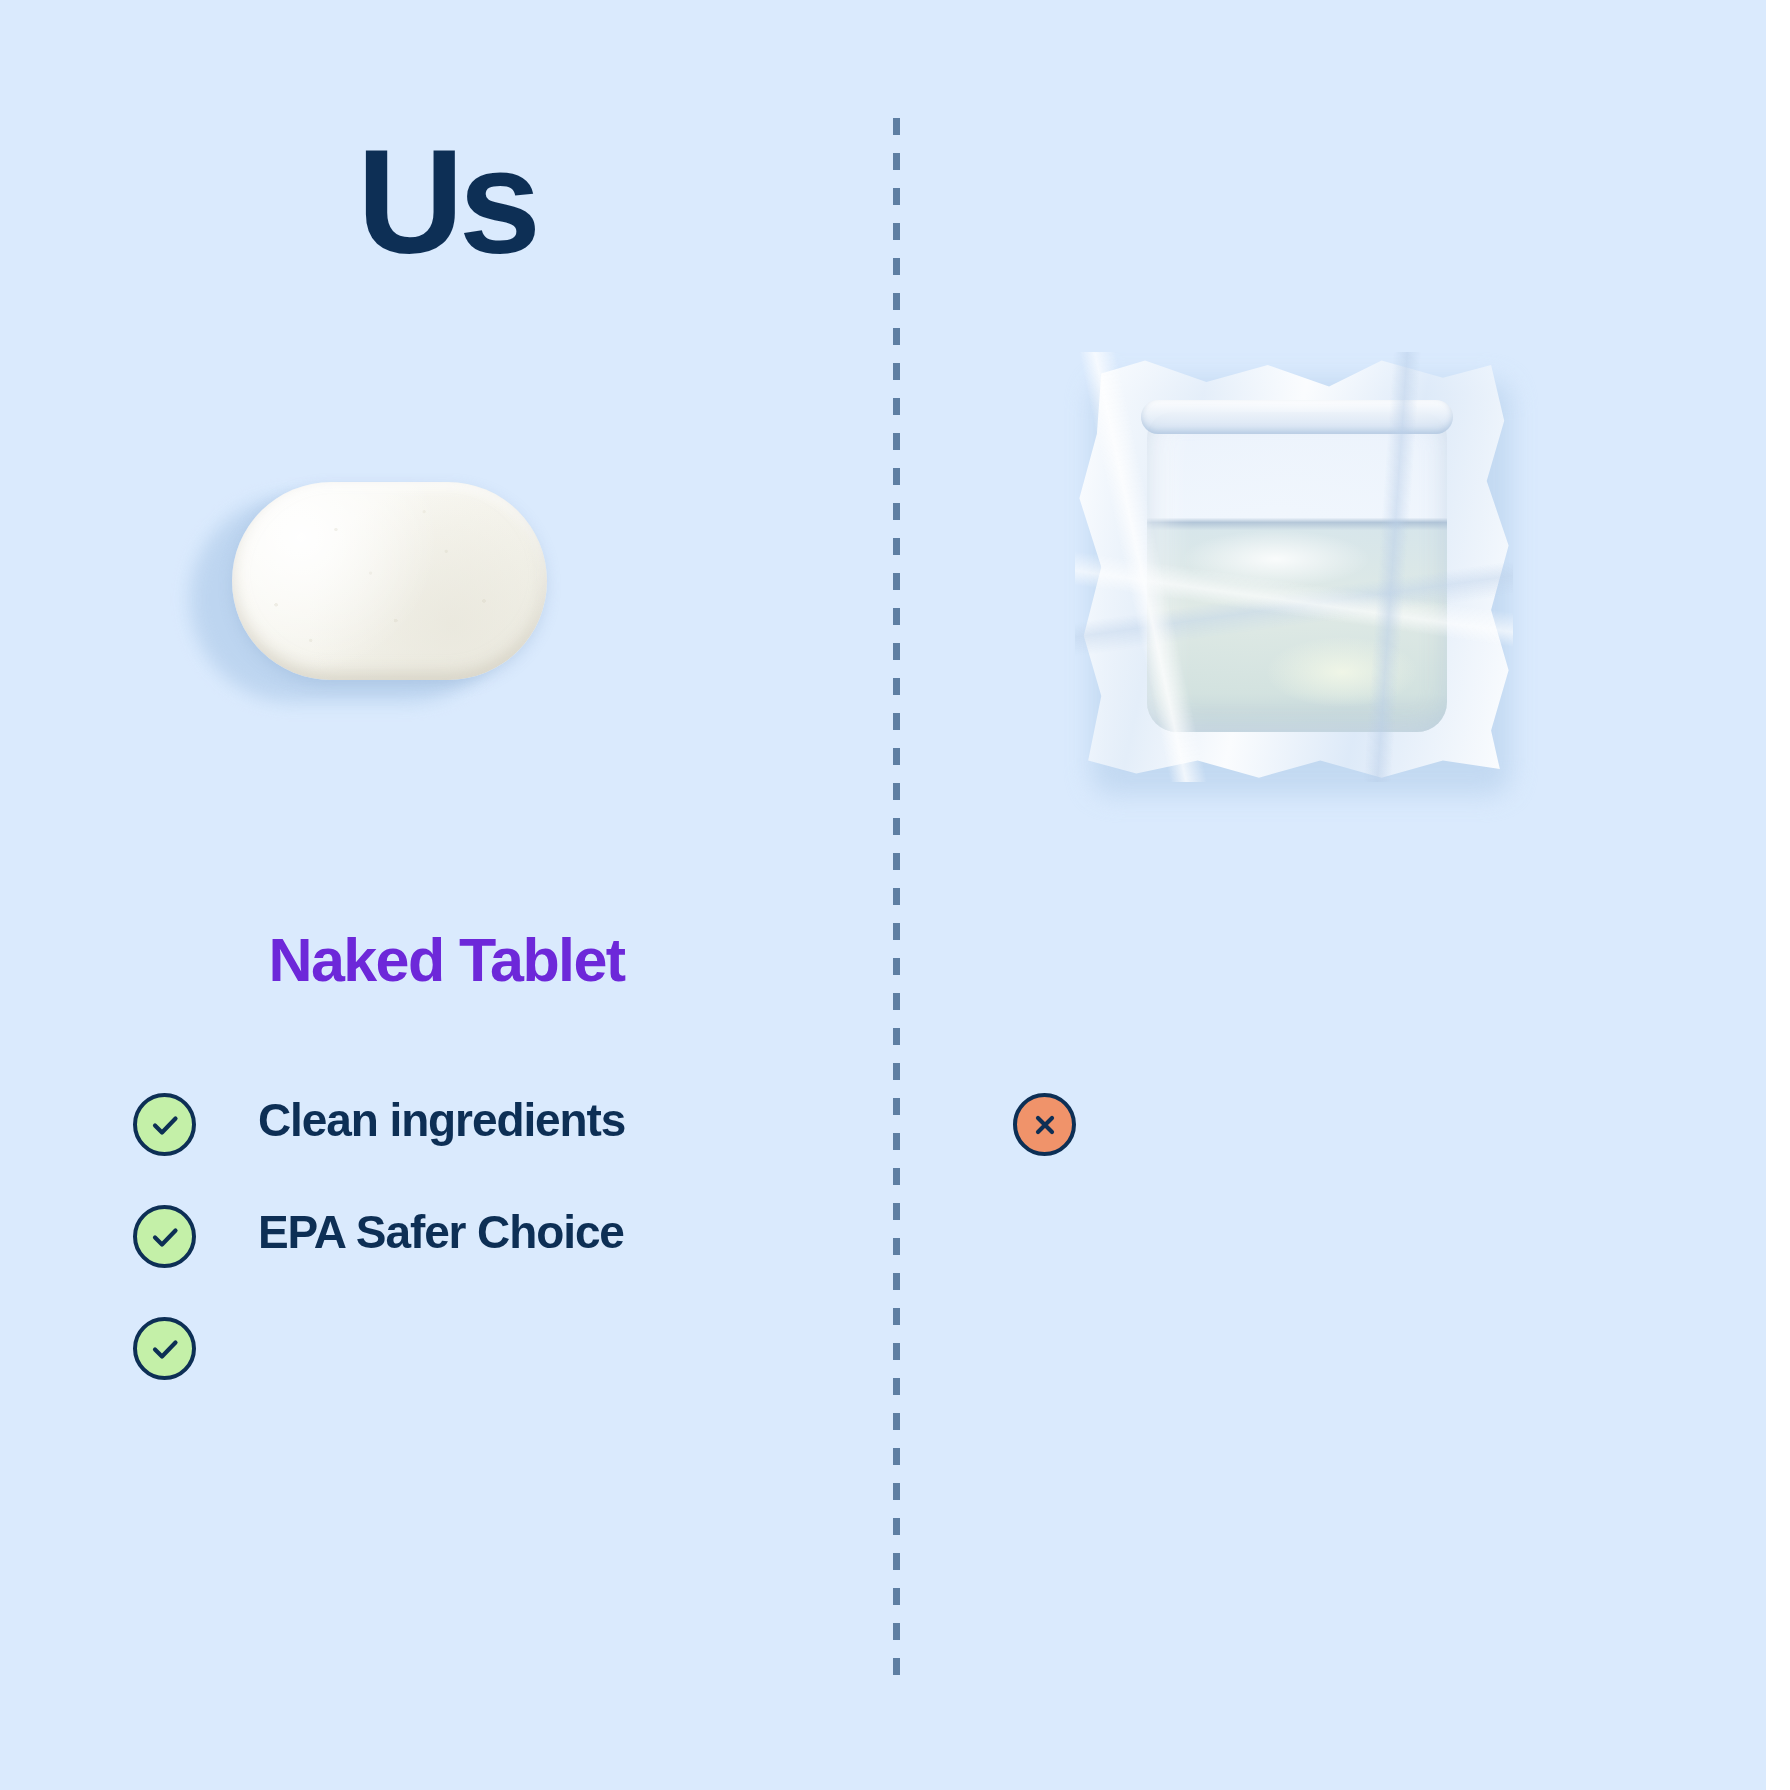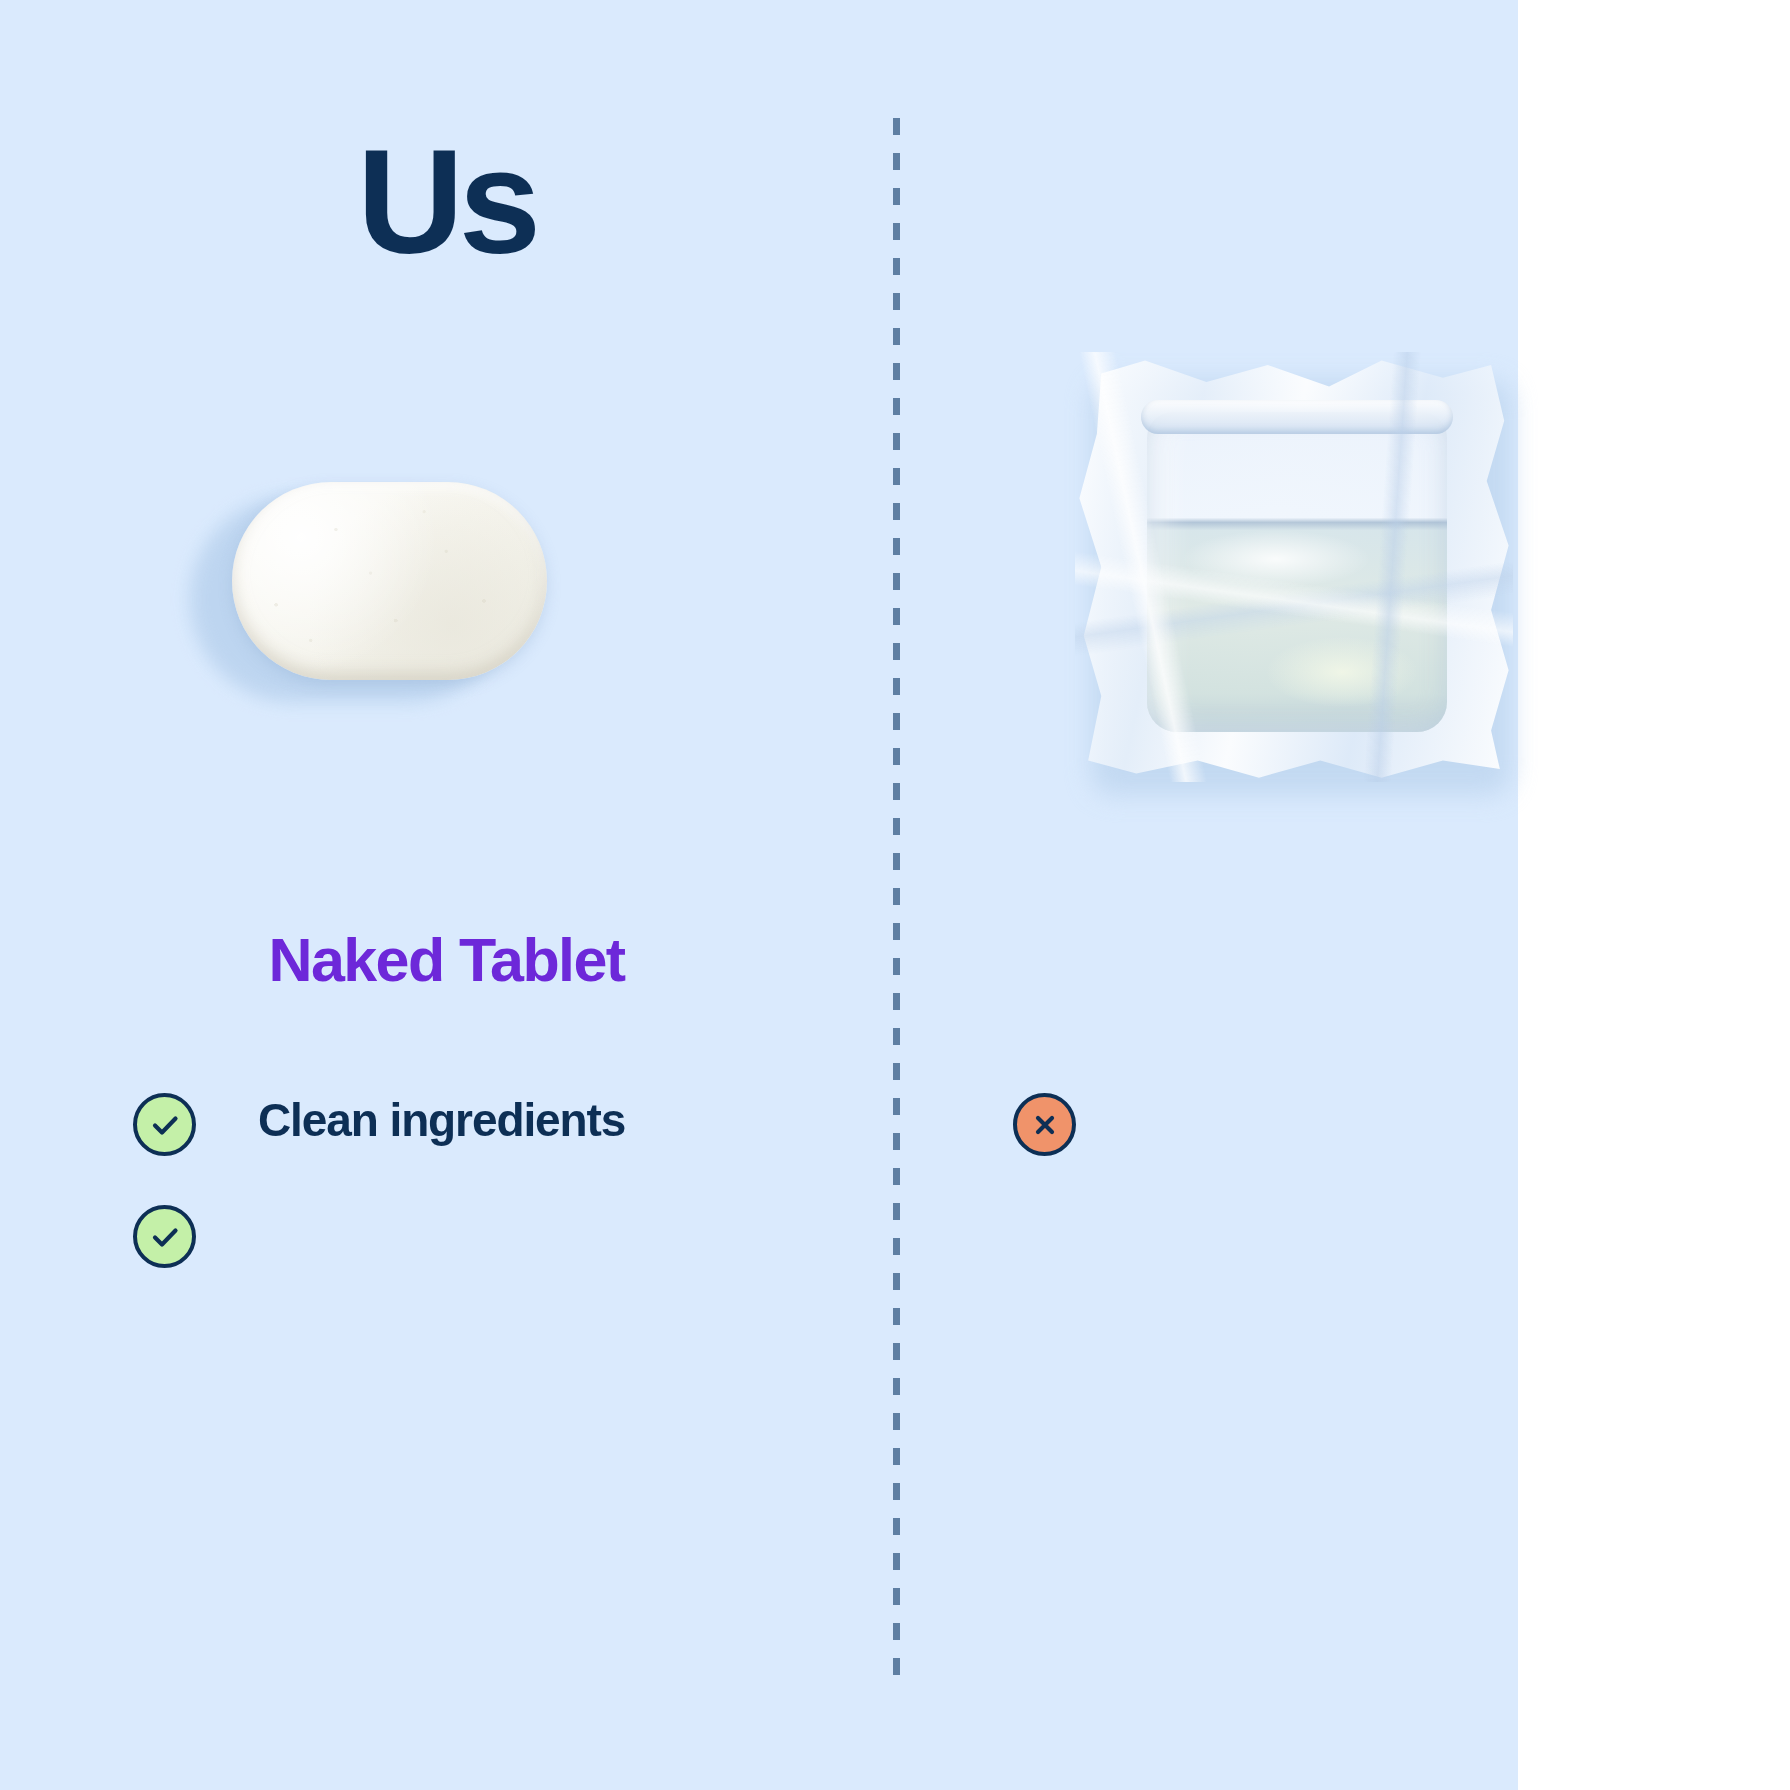--- a/index.html
+++ b/index.html
@@ -5,21 +5,21 @@
   * { margin:0; padding:0; box-sizing:border-box; }
 
   html, body {
     width:1790px; height:1790px;
     overflow:hidden;
     font-family:"Liberation Sans", sans-serif;
   }
 
   #stage {
     position:relative;
-    width:1518px; height:1790px;
+    width:1766px; height:1790px;
     background:#daeafd;
   }
 
   
   #divider {
     position:absolute;
     left:893px; top:118px;
     width:7px; height:1558px;
     background-image:linear-gradient(
         to bottom,
@@ -248,20 +248,28 @@
 
       <div class="feature-row">
         <span class="badge check">
           <svg width="34" height="34" viewBox="0 0 34 34">
             <path d="M7 17.5 L14 24.5 L27.5 10.5" fill="none" stroke="#0d2f55" stroke-width="4.2" stroke-linecap="round" stroke-linejoin="round"></path>
           </svg>
         </span>
         <span class="feature-text">Clean ingredients</span>
       </div>
 
+      <div class="feature-row">
+        <span class="badge check">
+          <svg width="34" height="34" viewBox="0 0 34 34">
+            <path d="M7 17.5 L14 24.5 L27.5 10.5" fill="none" stroke="#0d2f55" stroke-width="4.2" stroke-linecap="round" stroke-linejoin="round"></path>
+          </svg>
+        </span>
+        <span class="feature-text">EPA Safer Choice</span>
+      </div>
 
       <div class="feature-row">
         <span class="badge check">
           <svg width="34" height="34" viewBox="0 0 34 34">
             <path d="M7 17.5 L14 24.5 L27.5 10.5" fill="none" stroke="#0d2f55" stroke-width="4.2" stroke-linecap="round" stroke-linejoin="round"></path>
           </svg>
         </span>
       </div>
 
     </div>

